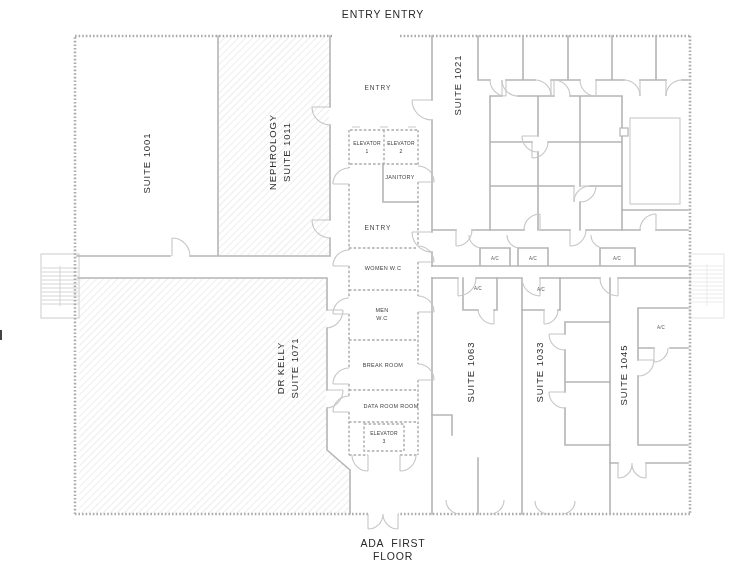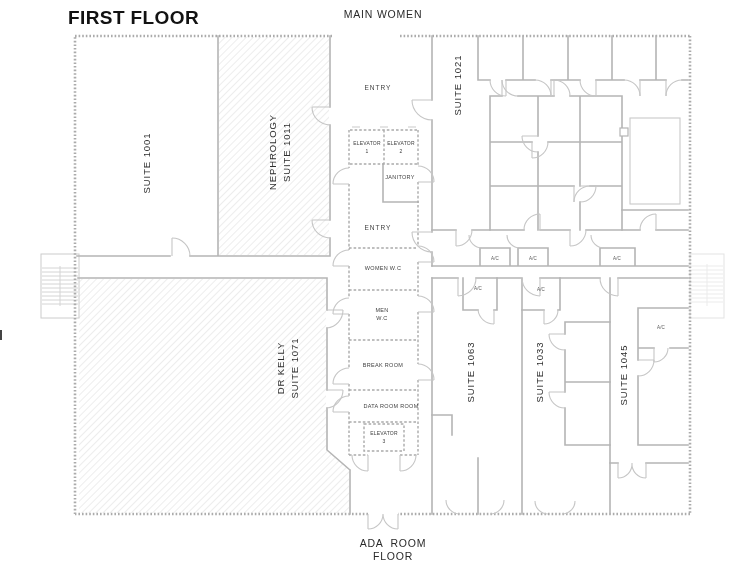--- a/index.html
+++ b/index.html
@@ -106,22 +106,21 @@
       <path class="leaf" d="M494,310 V324 M544,310 V324"></path>
       <path class="arc" d="M494,324 A16,16 0 0 1 478,310 M544,324 A14,14 0 0 0 558,310"></path>
       <path class="arc" d="M460,514 A14,14 0 0 1 446,500 M490,514 A14,14 0 0 0 504,500 M548,514 A13,13 0 0 1 535,501 M562,514 A13,13 0 0 0 575,501"></path>
       <path class="leaf" d="M565,334 H549 M565,392 H549 M638,360 H654 M654,348 V362"></path>
       <path class="arc" d="M549,334 A16,16 0 0 0 565,350 M549,392 A16,16 0 0 0 565,408 M654,360 A16,16 0 0 1 638,376 M654,362 A14,14 0 0 0 668,348"></path>
       <path class="leaf" d="M618,463 V478 M646,463 V478"></path>
       <path class="arc" d="M618,478 A14,14 0 0 0 632,463 M646,478 A14,14 0 0 1 632,463"></path>
     </g>
   </svg>
 
-  <span class="title">FIRST FLOOR</span>
-  <span class="lbl big" style="left:383px;top:15px">MAIN WOMEN</span>
+  <span class="lbl big" style="left:383px;top:15px">ENTRY ENTRY</span>
 
   <span class="lbl rot suite" style="left:147px;top:163px">SUITE 1001</span>
   <span class="lbl rot suite" style="left:280px;top:152px"><div>NEPHROLOGY</div><div>SUITE 1011</div></span>
   <span class="lbl rot suite" style="left:458px;top:85px">SUITE 1021</span>
   <span class="lbl rot suite" style="left:288px;top:368px"><div>DR KELLY</div><div>SUITE 1071</div></span>
   <span class="lbl rot suite" style="left:471px;top:372px">SUITE 1063</span>
   <span class="lbl rot suite" style="left:540px;top:372px">SUITE 1033</span>
   <span class="lbl rot suite" style="left:624px;top:375px">SUITE 1045</span>
 
   <span class="lbl entry" style="left:378px;top:88px">ENTRY</span>
@@ -135,17 +134,17 @@
   <span class="lbl small" style="left:391px;top:407px">DATA ROOM ROOM</span>
   <span class="lbl elev" style="left:384px;top:437px"><div>ELEVATOR</div><div>3</div></span>
 
   <span class="lbl tiny" style="left:495px;top:259px">A/C</span>
   <span class="lbl tiny" style="left:533px;top:259px">A/C</span>
   <span class="lbl tiny" style="left:617px;top:259px">A/C</span>
   <span class="lbl tiny" style="left:478px;top:289px">A/C</span>
   <span class="lbl tiny" style="left:541px;top:290px">A/C</span>
   <span class="lbl tiny" style="left:661px;top:328px">A/C</span>
 
-  <span class="lbl big" style="left:393px;top:544px">ADA  ROOM</span>
+  <span class="lbl big" style="left:393px;top:544px">ADA  FIRST</span>
   <span class="lbl big" style="left:393px;top:557px">FLOOR</span>
 
   <div class="edgetick"></div>
 </div>
 
 </body></html>

